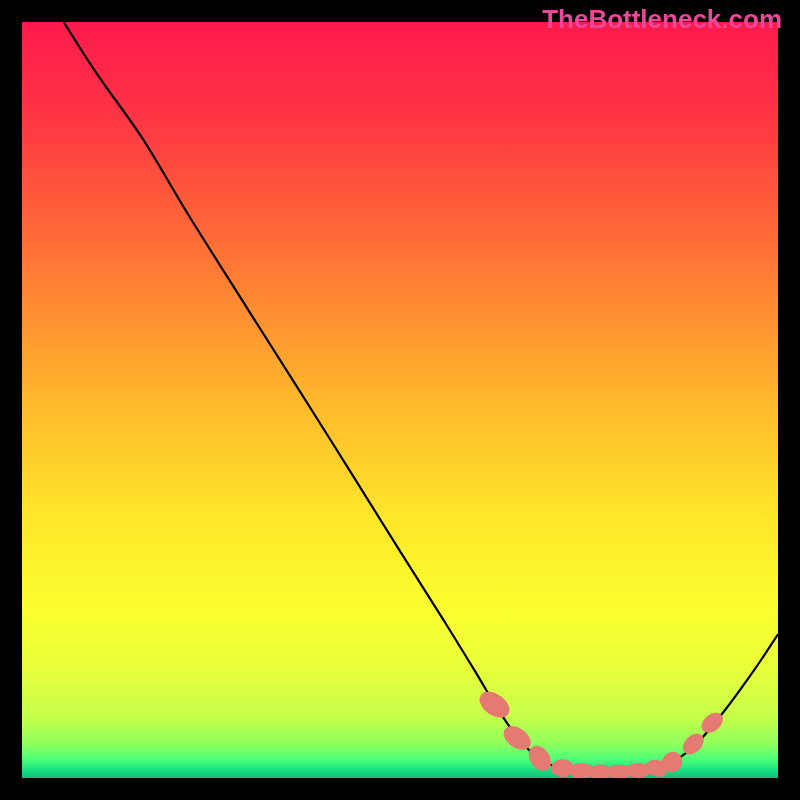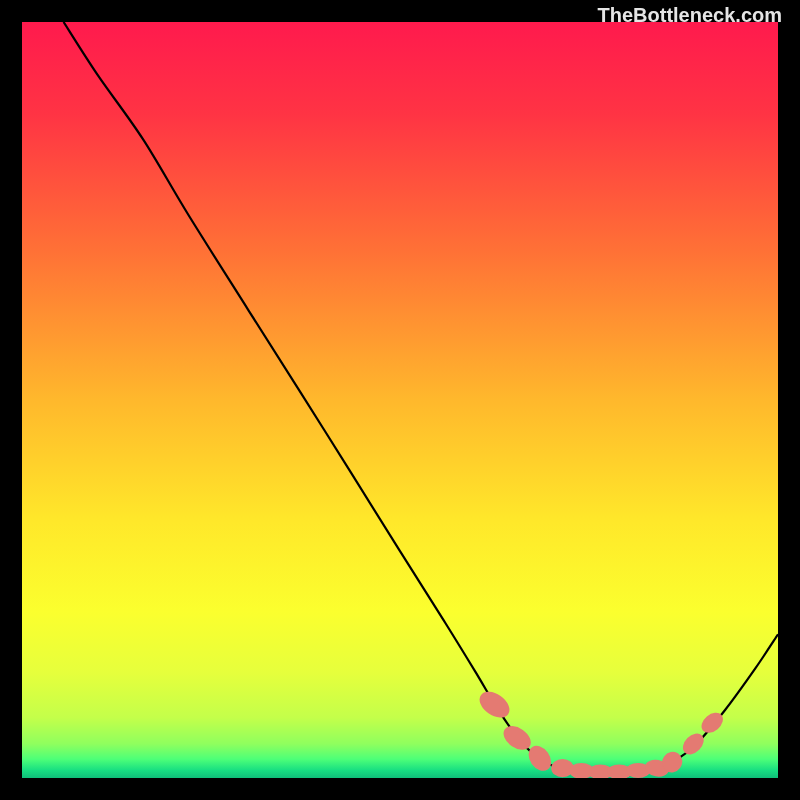--- a/index.html
+++ b/index.html
@@ -8,22 +8,22 @@
     background: #000;
     width: 800px;
     height: 800px;
     position: relative;
     font-family: Arial, sans-serif;
   }
   .attribution {
     position: absolute;
     top: 4px;
     right: 18px;
-    color: #e5e5e5;
-    font-size: 20px;
+    color: #ec4899;
+    font-size: 26px;
     font-weight: bold;
     z-index: 10;
   }
   .plot-area {
     position: absolute;
     left: 22px;
     top: 22px;
     width: 756px;
     height: 756px;
   }

